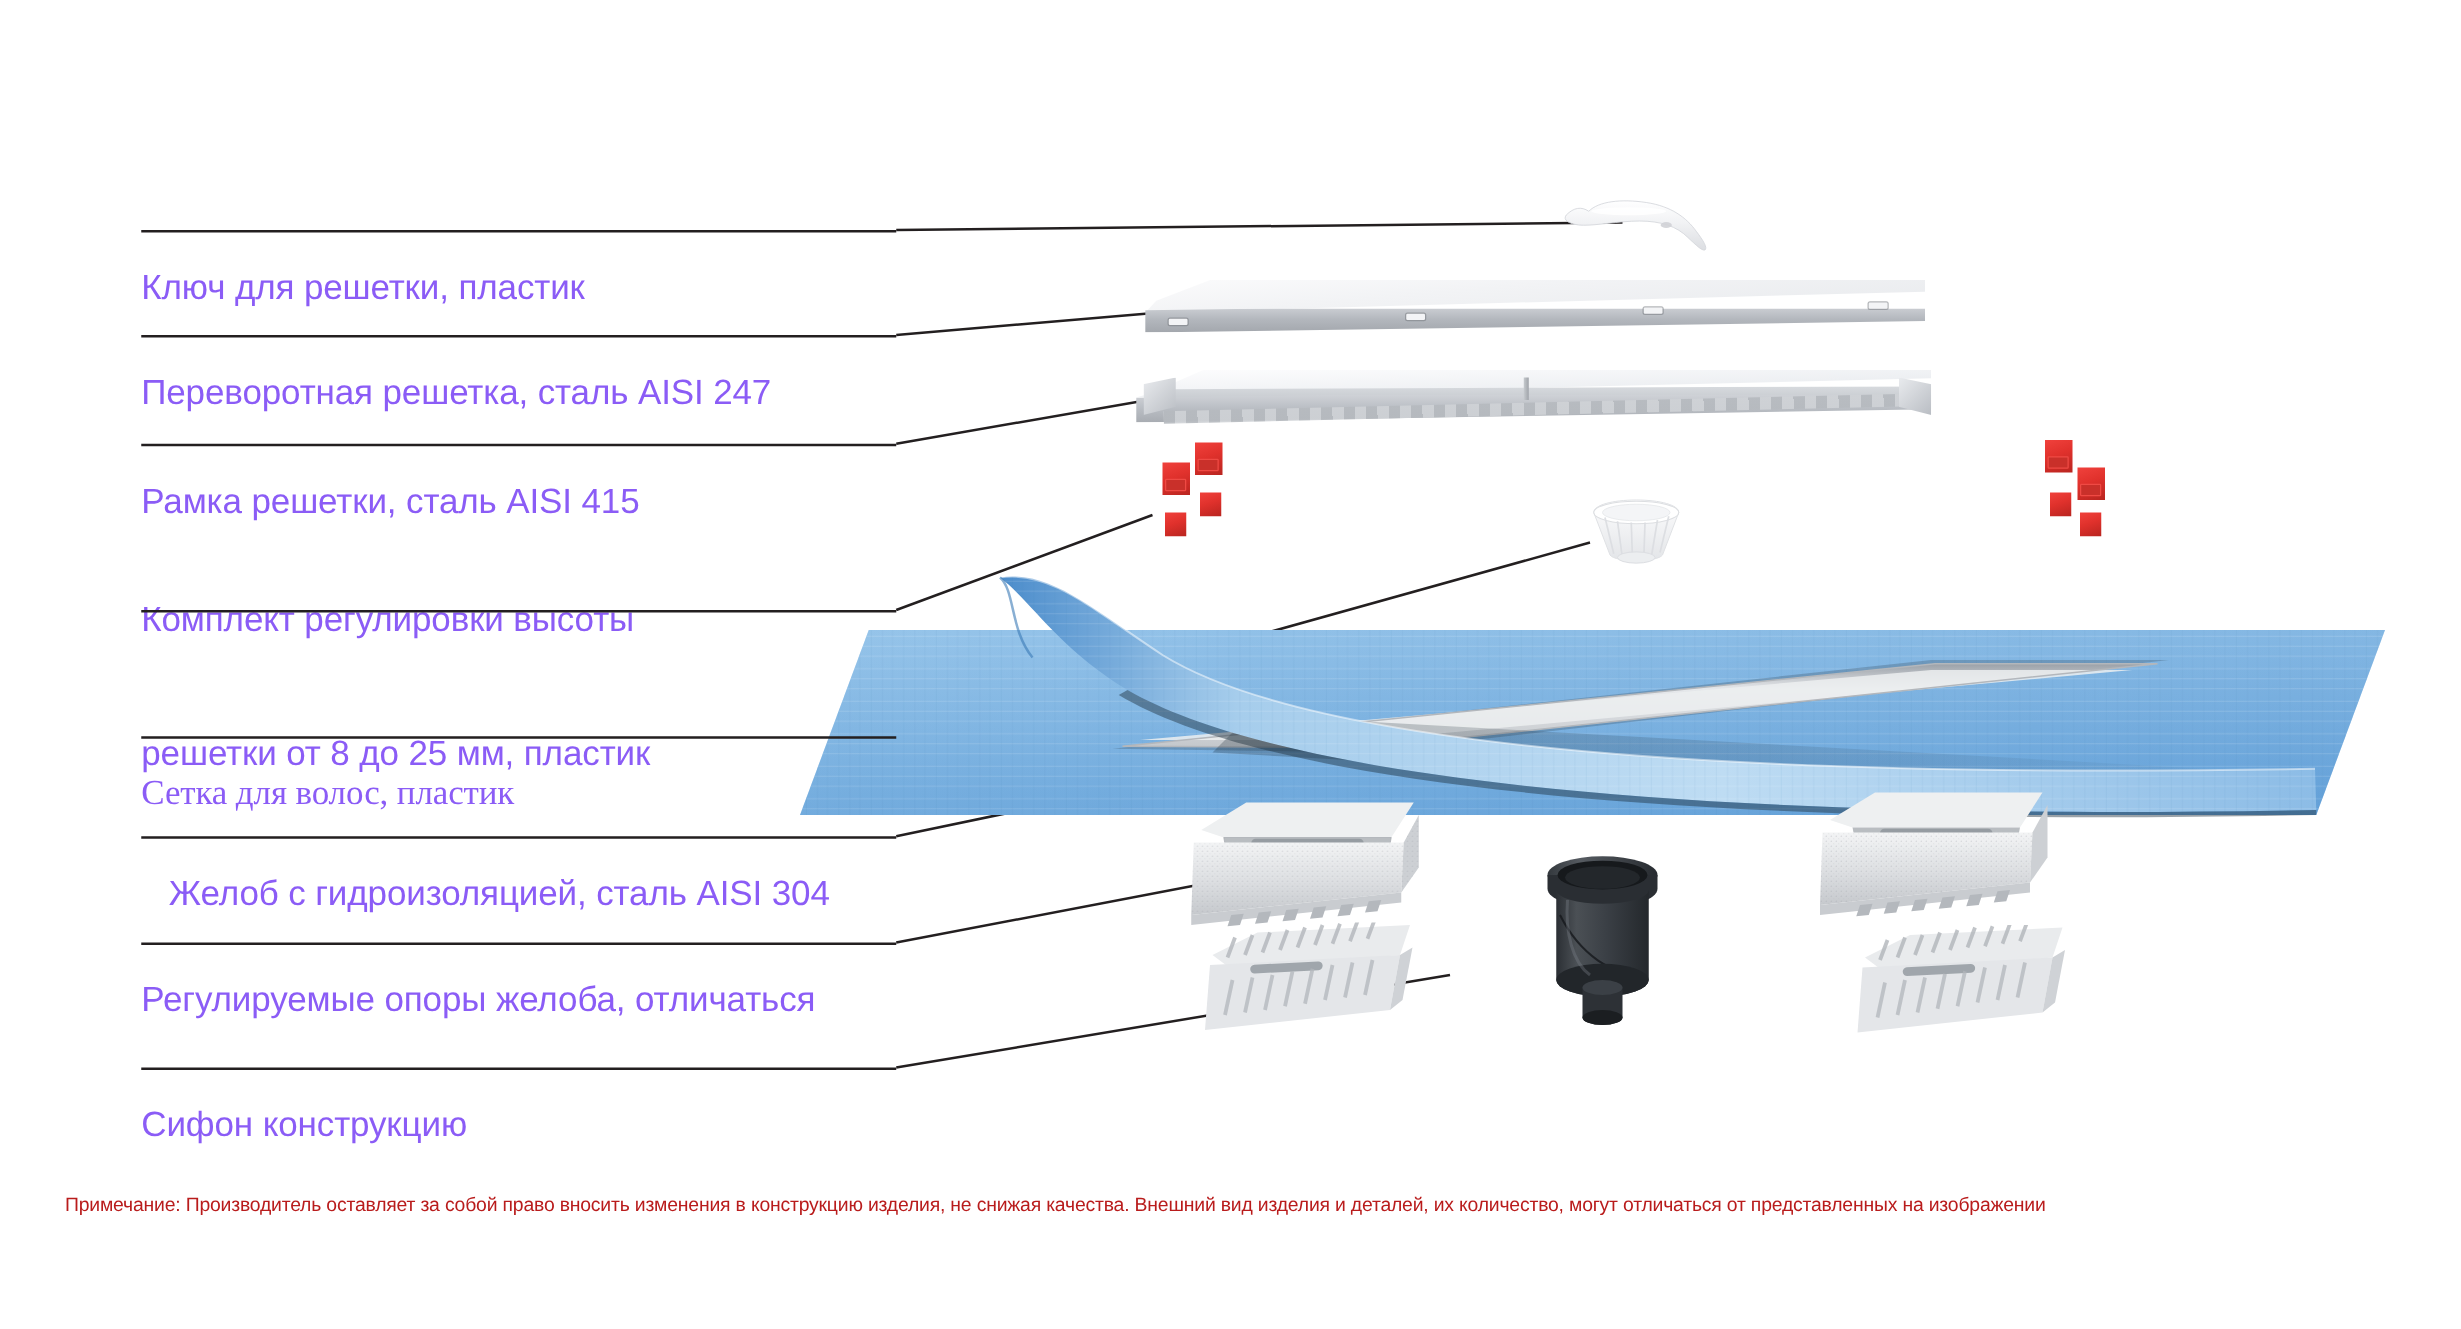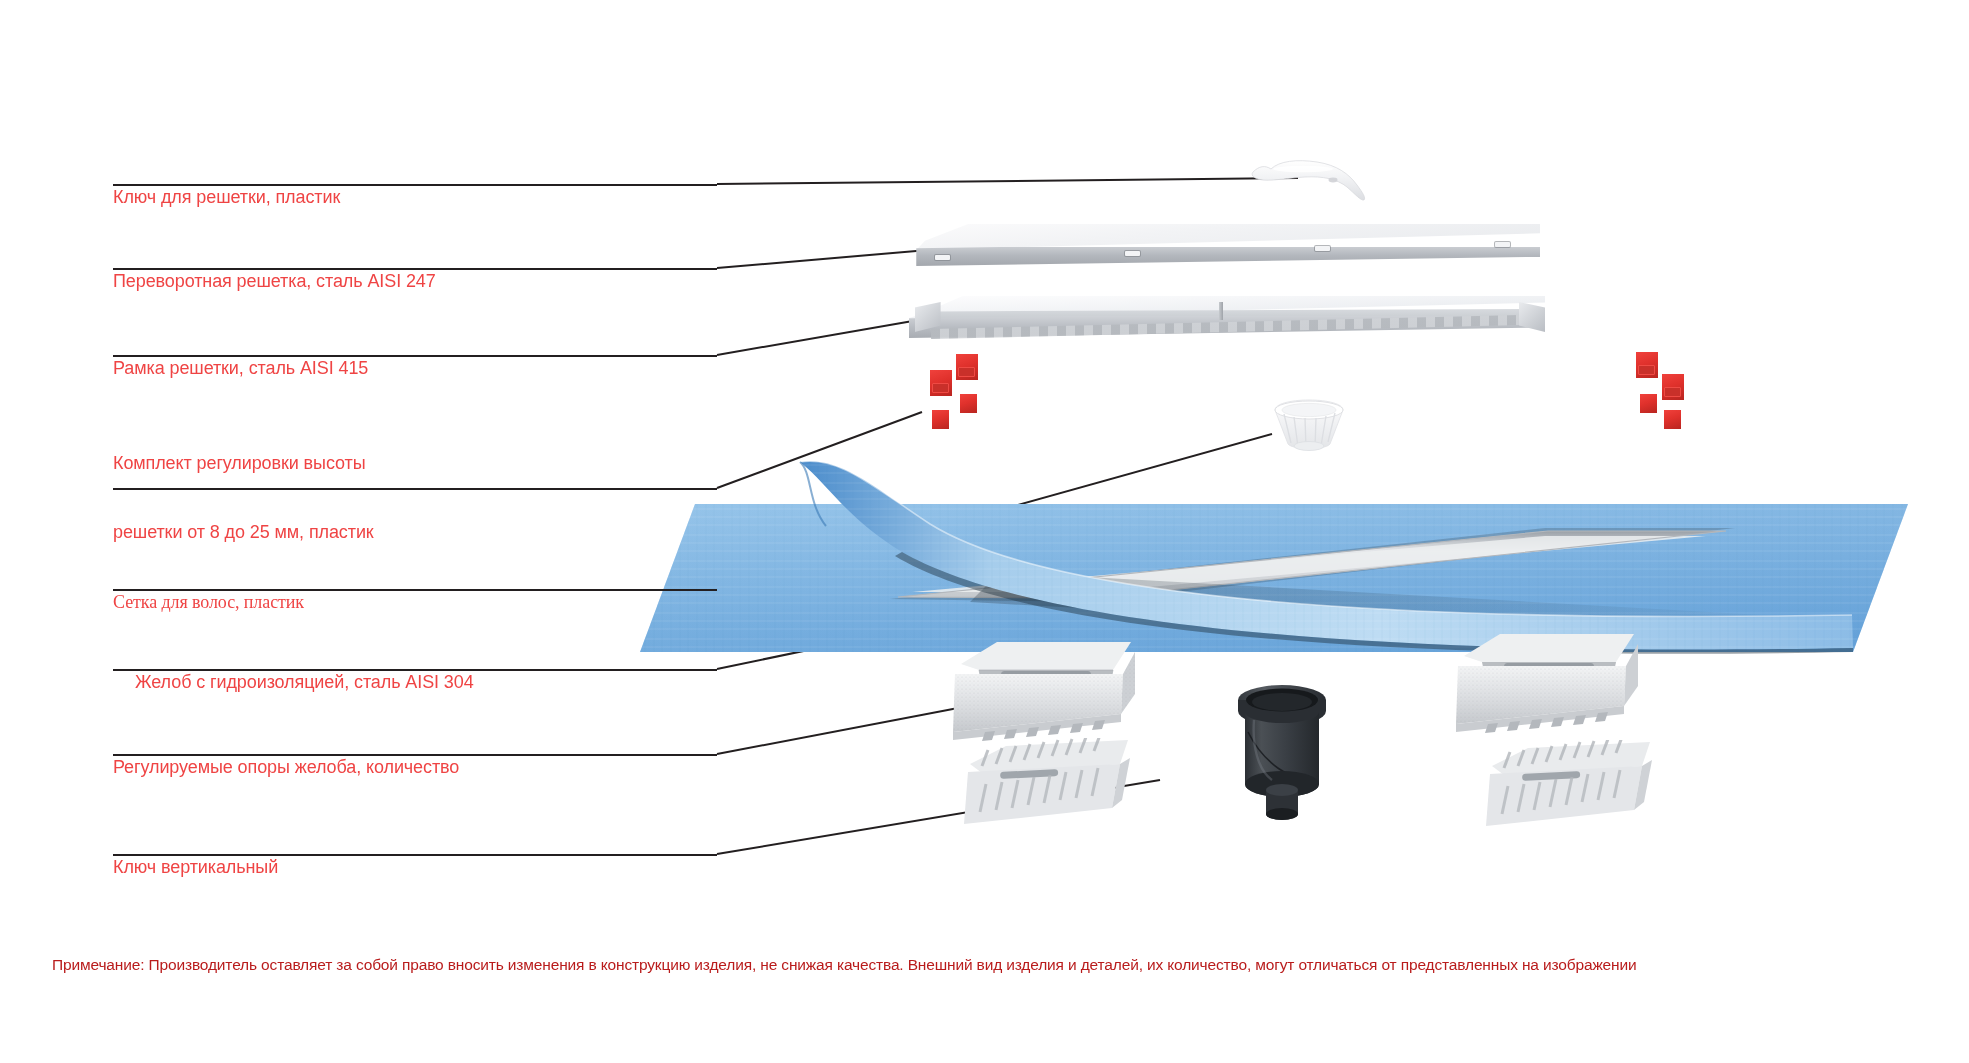--- a/index.html
+++ b/index.html
@@ -6,22 +6,22 @@
   body{
     width:1969px;height:1063px;position:relative;overflow:hidden;
     font-family:"Liberation Sans","DejaVu Sans",sans-serif;
     -webkit-font-smoothing:antialiased;
   }
   .stage{position:absolute;inset:0;}
 
   
   .label{
     position:absolute;
-    color:#ef4444;
-    font-size:18px;
+    color:#8b5cf6;
+    font-size:28px;
     letter-spacing:-0.1px;
     line-height:1.28;
     white-space:pre;
   }
   .label .txt{display:block;}
   .rule{
     position:absolute;
     height:2px;background:#231f20;
   }
 
@@ -442,24 +442,24 @@
     <span class="txt">Сетка для волос, пластик</span>
   </div>
   <div class="rule" style="left:113px;top:589px;width:604px;"></div>
 
   <div class="label" style="left:113px;top:625px;margin-left:22px;">
     <span class="txt">Желоб с гидроизоляцией, сталь AISI 304</span>
   </div>
   <div class="rule" style="left:113px;top:669px;width:604px;"></div>
 
   <div class="label" style="left:113px;top:710px;">
-    <span class="txt">Регулируемые опоры желоба, количество</span>
+    <span class="txt">Регулируемые опоры желоба, отличаться</span>
   </div>
   <div class="rule" style="left:113px;top:754px;width:604px;"></div>
 
   <div class="label" style="left:113px;top:810px;">
-    <span class="txt">Ключ вертикальный</span>
+    <span class="txt">Сифон конструкцию</span>
   </div>
   <div class="rule" style="left:113px;top:854px;width:604px;"></div>
 
   <div class="footer">Примечание: Производитель оставляет за собой право вносить изменения в конструкцию изделия, не снижая качества. Внешний вид изделия и деталей, их количество, могут отличаться от представленных на изображении</div>
 
 </div>
 
 </body></html>

